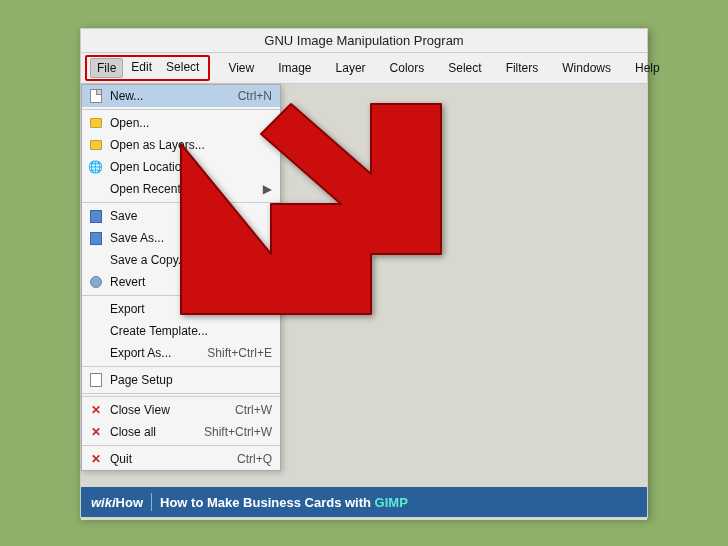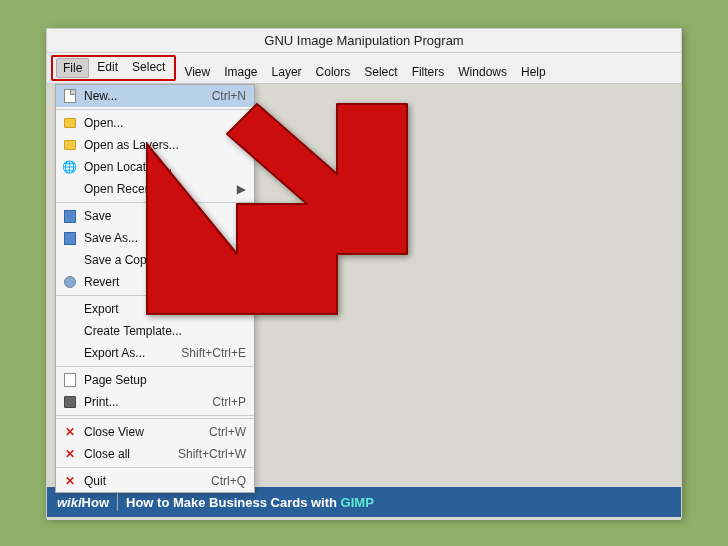--- a/index.html
+++ b/index.html
@@ -7,45 +7,45 @@
       width: 728px;
       height: 546px;
       background-color: #8faf6a;
       display: flex;
       align-items: center;
       justify-content: center;
       font-family: 'Segoe UI', Arial, sans-serif;
       overflow: hidden;
     }
     .outer-wrapper {
-      width: 636px;
+      width: 568px;
       height: 490px;
       background: #e8e8e8;
       border: 1px solid #ccc;
       position: relative;
       box-shadow: 2px 2px 8px rgba(0,0,0,0.3);
     }
     
     .title-bar {
       background: #f0f0f0;
       border-bottom: 1px solid #ccc;
       padding: 4px 8px;
       text-align: center;
       font-size: 13px;
       color: #222;
     }
     
     .menu-bar {
       background: #f0f0f0;
       border-bottom: 1px solid #ccc;
       display: flex;
-      align-items: flex-end;
+      align-items: center;
       padding: 2px 4px;
       font-size: 12px;
-      gap: 2px;
+      gap: 12px;
     }
     .menu-item {
       padding: 2px 6px;
       cursor: pointer;
       color: #111;
       border-radius: 2px;
     }
     .menu-item.active {
       background: #d0d0d0;
       border: 1px solid #aaa;
@@ -62,21 +62,21 @@
     .main-content {
       background: #d8d8d0;
       height: calc(100% - 52px);
       position: relative;
       display: flex;
     }
     
     .dropdown-menu {
       position: absolute;
       top: 0;
-      left: 8px;
+      left: 0;
       background: #f5f5f5;
       border: 1px solid #aaa;
       box-shadow: 2px 2px 6px rgba(0,0,0,0.2);
       min-width: 200px;
       z-index: 10;
       font-size: 12px;
     }
     .dropdown-item {
       display: flex;
       align-items: center;
@@ -336,27 +336,20 @@
       </div>
       <div class="dropdown-separator"></div>
 
       <div class="dropdown-item">
         <span class="icon">
             <div class="icon-page"></div>
           </span>
         <span>Page Setup</span>
       </div>
 
-      <div class="dropdown-item">
-        <span class="icon">
-            <div class="icon-print"></div>
-          </span>
-        <span>Print...</span>
-        <span class="shortcut">Ctrl+P</span>
-      </div>
       <div class="dropdown-separator"></div>
 
       <div class="dropdown-separator"></div>
 
       <div class="dropdown-item">
         <span class="icon">
             <span class="icon-close-x">✕</span>
           </span>
         <span>Close View</span>
         <span class="shortcut">Ctrl+W</span>

